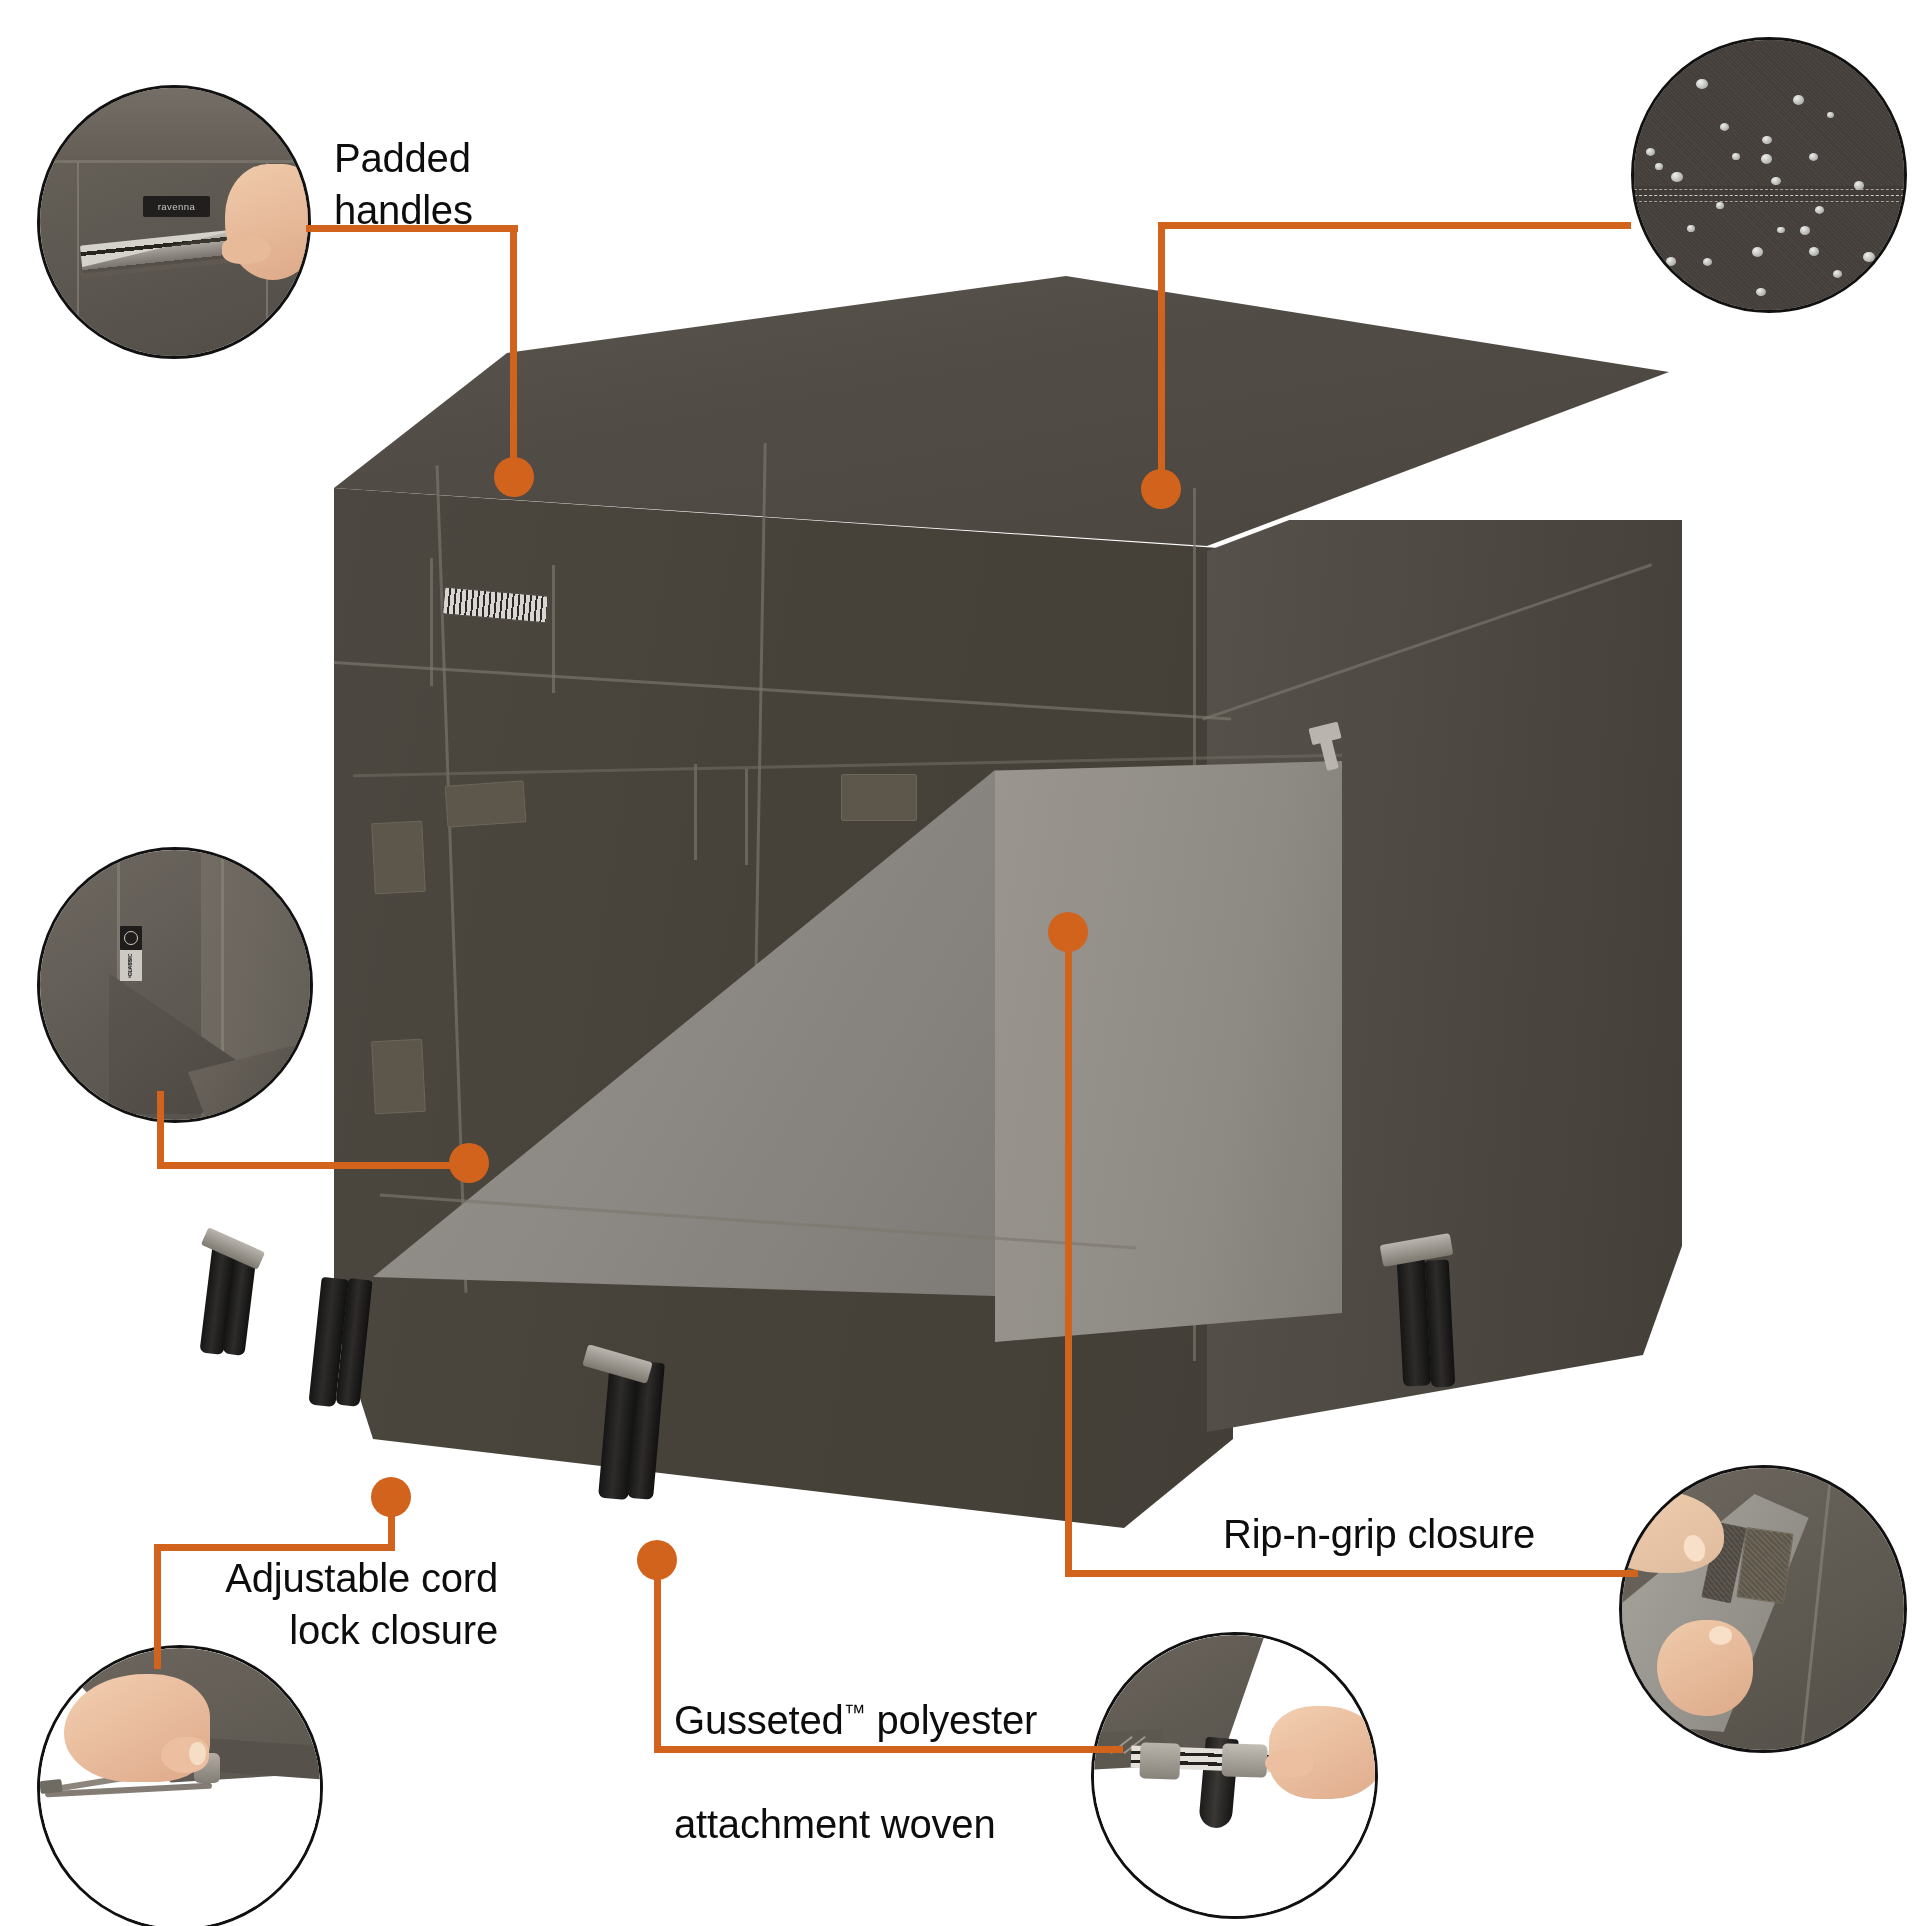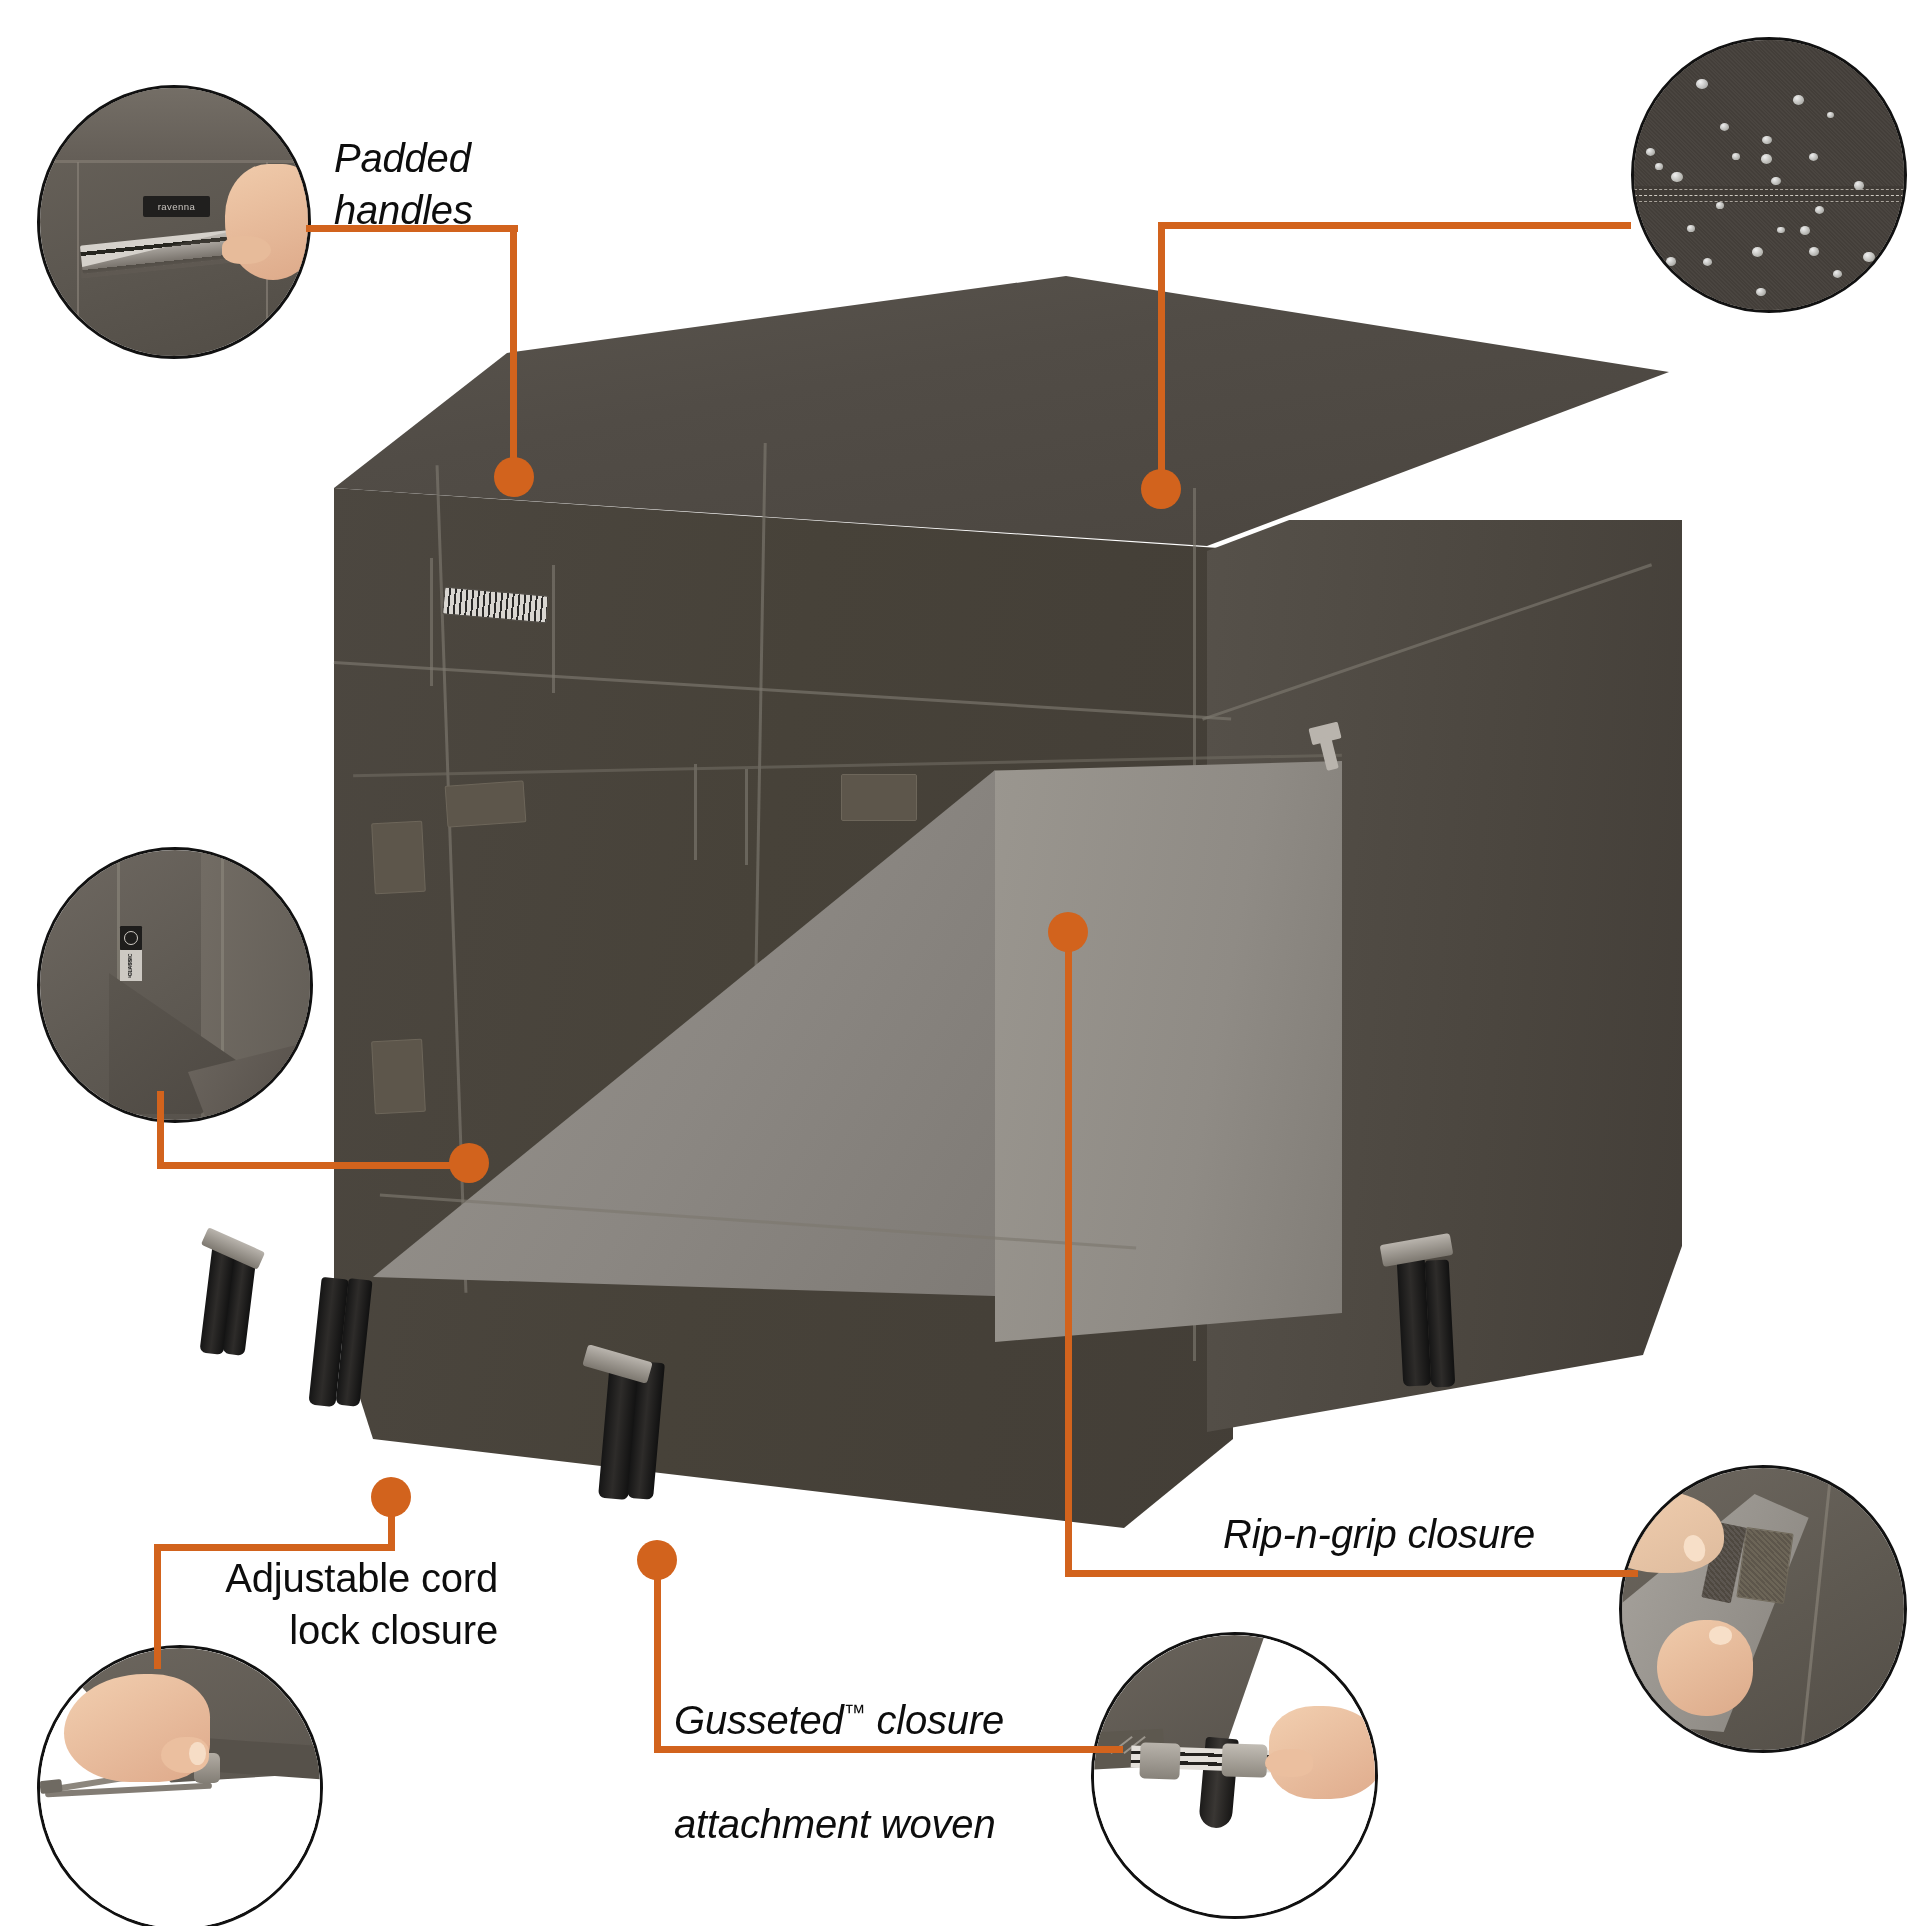--- a/index.html
+++ b/index.html
@@ -19,21 +19,21 @@
   
   .callout-text{
     position:absolute;
     color:#0d0d0d;
     font-size:40px;
     line-height:1.30;
     letter-spacing:-0.2px;
     white-space:pre-line;
     font-weight:400;
   }
-  .ta-left{text-align:left;font-style:italic;}
+  .ta-left{text-align:left;}
   .ta-right{text-align:right;}
   .ta-center{text-align:center;}
   .tm{font-size:0.55em;vertical-align:super;letter-spacing:0;}
 
   
   .lead{position:absolute;background:#d2631d;}
   .lead.h{height:7px;}
   .lead.v{width:7px;}
   .dot{
     position:absolute;
@@ -351,20 +351,20 @@
 
   <div class="callout-text ta-left" style="left:334px;top:132px;width:270px;">Padded
 handles</div>
 
 
 
   <div class="callout-text ta-right" style="left:138px;top:1552px;width:360px;">Adjustable cord
 lock closure</div>
 
   <div class="callout-text ta-left" style="left:674px;top:1642px;width:501px;">
-    <span><span>Gusseted</span><span class="tm">™</span><span> closure</span></span><br>
+    <span><span>Gusseted</span><span class="tm">™</span><span> polyester</span></span><br>
     <span>attachment woven</span>
   </div>
 
   <div class="callout-text ta-left" style="left:1223px;top:1508px;width:411px;">Rip-n-grip closure</div>
 
 </div>
 
 
 </body></html>

